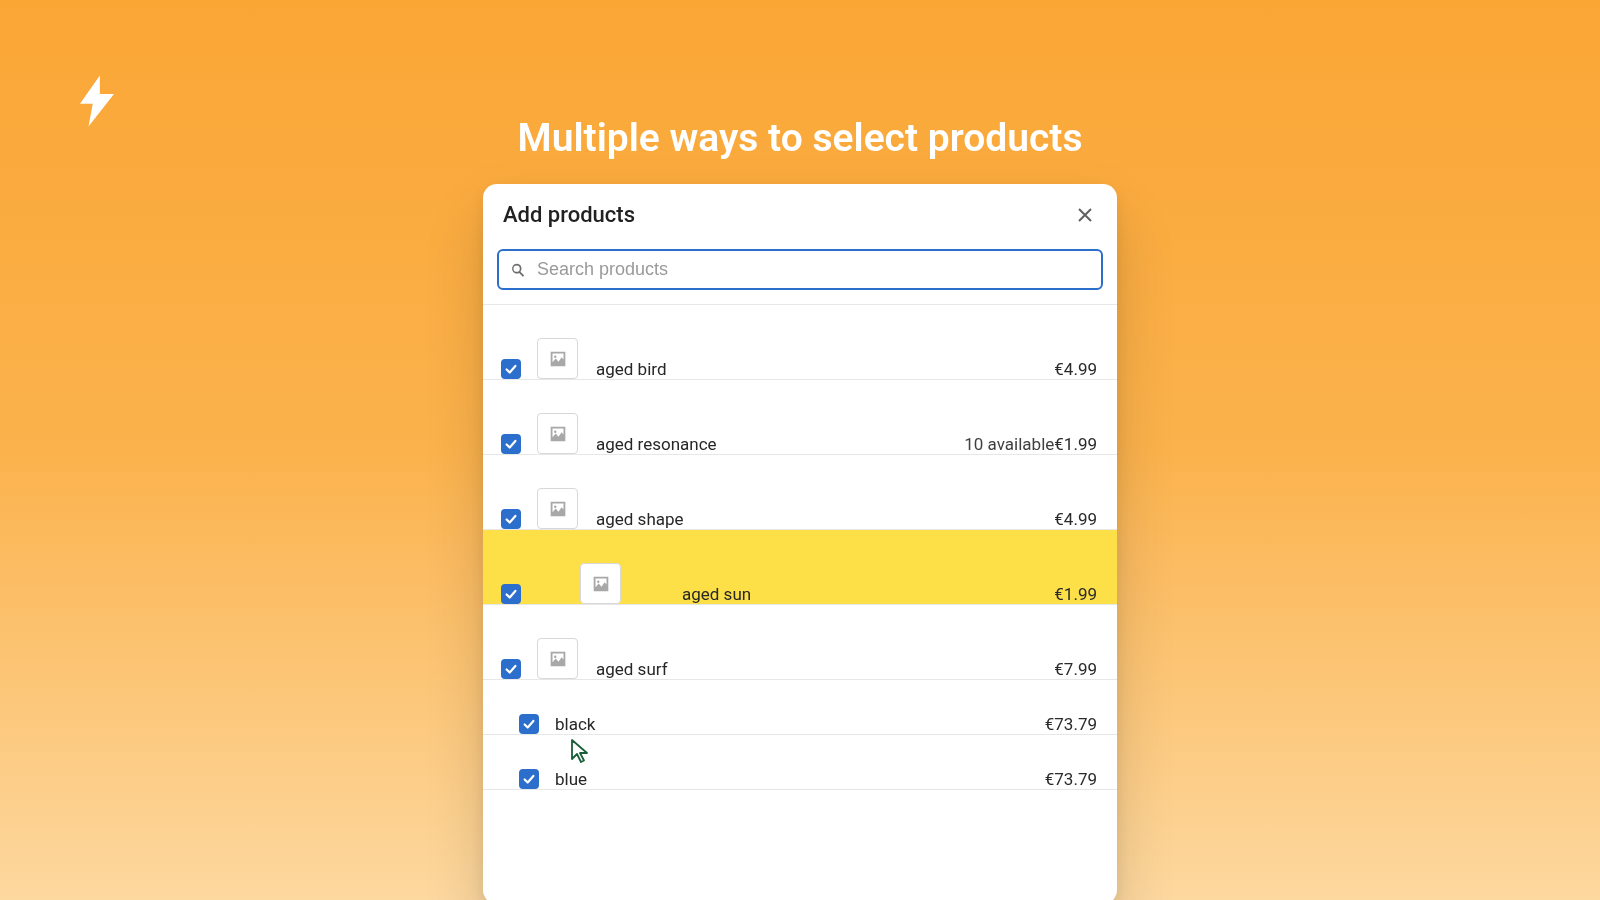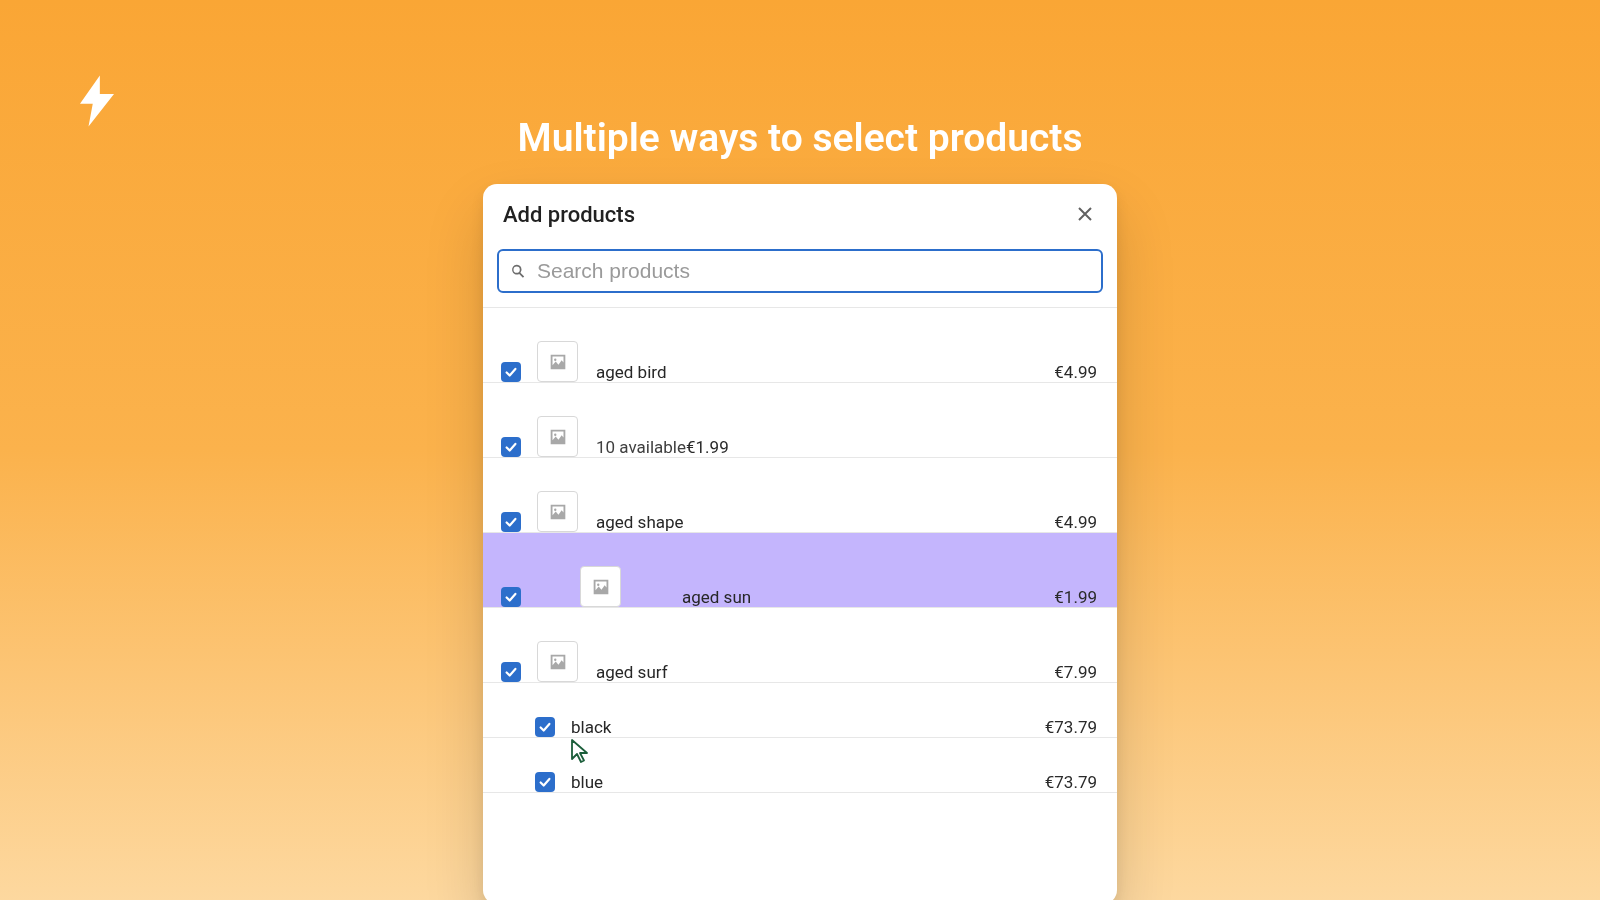--- a/index.html
+++ b/index.html
@@ -33,20 +33,21 @@
     height: 720px;
     background: #fff;
     border-radius: 14px;
     box-shadow: 0 30px 60px rgba(0,0,0,.15), 0 6px 14px rgba(0,0,0,.08);
     overflow: hidden;
     display: flex;
     flex-direction: column;
   }
   .modal-header {
     display: flex;
+    align-items: center;
     justify-content: space-between;
     padding: 18px 20px 18px 20px;
   }
   .modal-title {
     font-size: 22px;
     font-weight: 500;
     color: #212121;
   }
   .close-btn {
     width: 24px; height: 24px;
@@ -67,42 +68,42 @@
     border: 2px solid #2C6ECB;
     border-radius: 6px;
     padding: 8px 10px;
     gap: 10px;
   }
   .search-box svg { flex: 0 0 auto; color: #6d6d6d;}
   .search-input {
     flex: 1 1 auto;
     border: none;
     outline: none;
-    font-size: 21px;
+    font-size: 18px;
     color: #ec4899;
   }
   .search-input::placeholder { color: #9a9a9a; }
   .list {
     flex: 1 1 auto;
     overflow: hidden;
   }
   .row {
     display: flex;
     align-items: flex-end;
     height: 75px;
     padding: 0 20px 0 18px;
     border-bottom: 1px solid #E7E7E7;
     font-size: 17px;
     color: #272727;
   }
   .row.variant {
     height: 55px;
-    padding-left: 52px;
-  }
-  .row.hover { background: #c4b5fd; gap: 43px; }
+    padding-left: 36px;
+  }
+  .row.hover { background: #fde047; gap: 43px; }
   .checkbox {
     width: 20px; height: 20px;
     border-radius: 4px;
     background: #2C6ECB;
     display: flex;
     align-items: center;
     justify-content: center;
     flex: 0 0 auto;
     margin-right: 16px;
     cursor: pointer;
@@ -197,20 +198,21 @@
         <div class="checkbox">
     <svg width="14" height="14" viewBox="0 0 16 16" fill="none" stroke="currentColor" stroke-width="2.5" stroke-linecap="round" stroke-linejoin="round">
             <path d="M3 8.5 L6.5 12 L13 4.5"></path>
           </svg>
   </div>
         <div class="thumb">
           <svg width="22" height="22" viewBox="0 0 24 24" fill="currentColor">
             <path d="M4 4h16v16H4V4zm2 2v9.5l3.5-4 3 3.5L16 10l2 2.5V6H6zm3 2.2a1.3 1.3 0 110 2.6 1.3 1.3 0 010-2.6z"></path>
           </svg>
         </div>
+        <div class="name">aged resonance</div>
         <div class="avail">10 available</div>
         <div class="price">€1.99</div>
       </div>
       <div class="row">
         <div class="checkbox">
     <svg width="14" height="14" viewBox="0 0 16 16" fill="none" stroke="currentColor" stroke-width="2.5" stroke-linecap="round" stroke-linejoin="round">
             <path d="M3 8.5 L6.5 12 L13 4.5"></path>
           </svg>
   </div>
         <div class="thumb">

